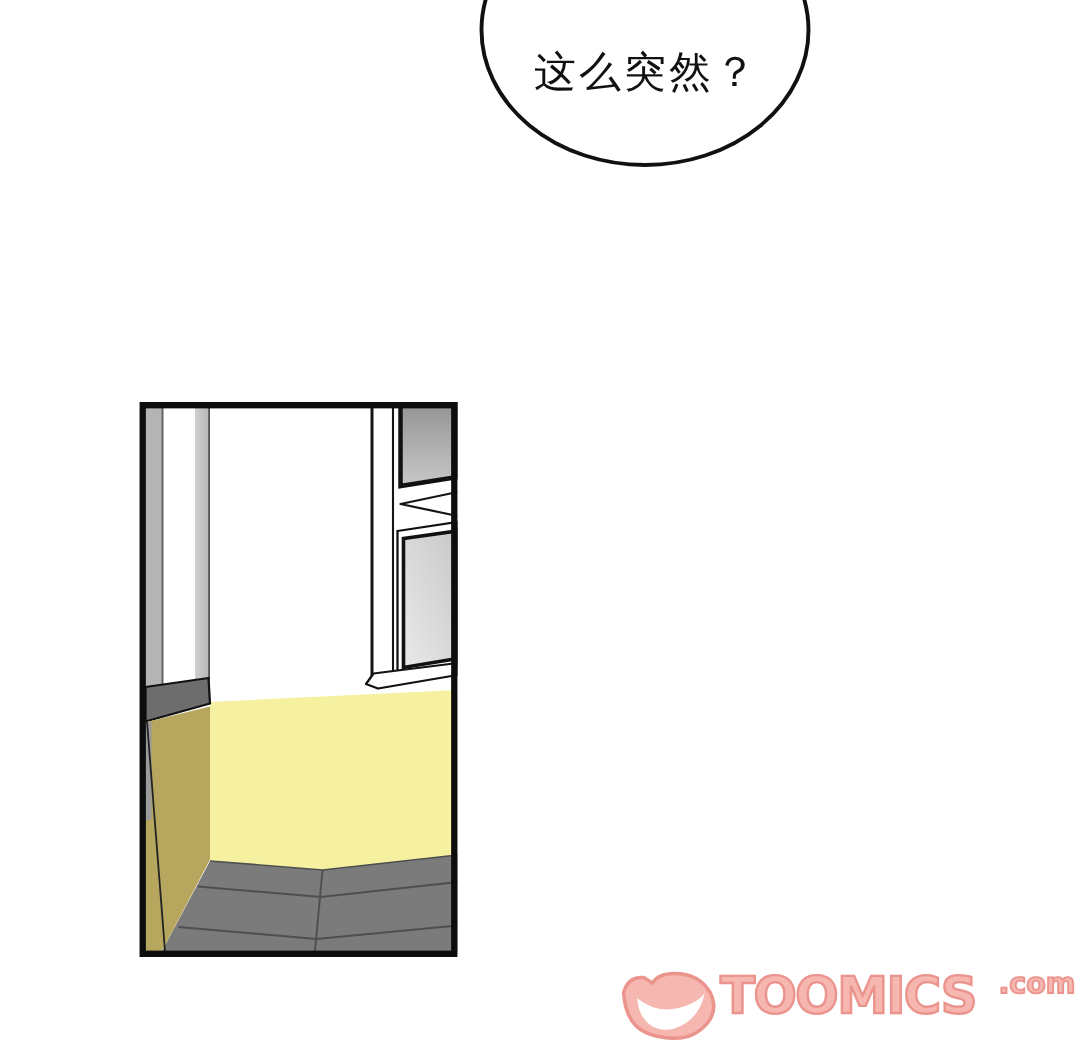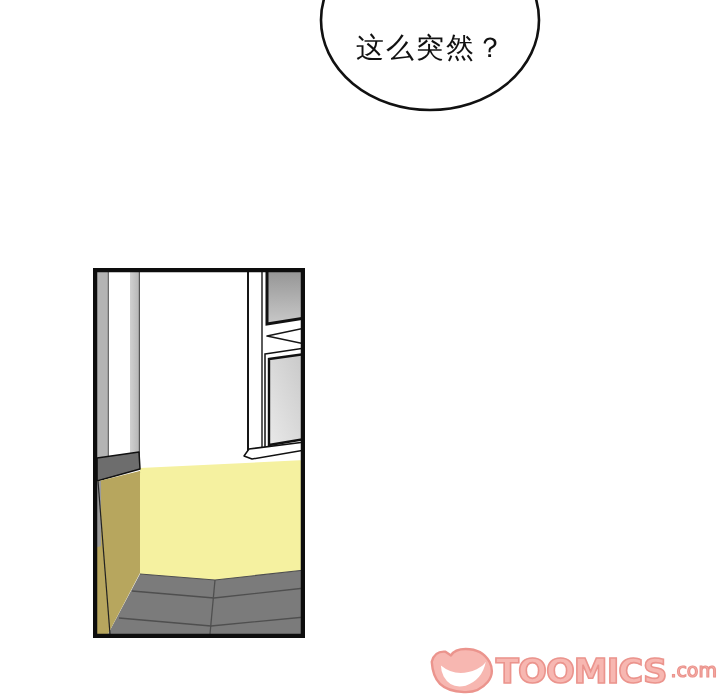--- a/index.html
+++ b/index.html
@@ -13,31 +13,31 @@
   .bubble-text{
     position:absolute;left:318px;top:20px;width:226px;height:32px;
     text-align:center;font-size:28px;line-height:31px;letter-spacing:2px;
     color:#111;font-weight:500;margin-top:12px;
   }
   
   .panel{position:absolute;left:93px;top:268px;width:212px;height:370px;}
   .panel svg{display:block;}
   
   .watermark{
-    position:absolute;right:3px;bottom:5px;display:flex;align-items:center;
+    position:absolute;right:3px;bottom:5px;display:flex;align-items:flex-start;
     opacity:.85;user-select:none;
   }
   .wm-icon{margin-right:1px;margin-bottom:0;}
   .wm-brand{
     font-size:34px;font-weight:bold;letter-spacing:-1px;line-height:34px;
     color:#f6aba4;-webkit-text-stroke:1.6px #e8827a;
     text-shadow:0 0 1px #e8827a;
   }
   .wm-suffix{
-    font-size:19px;font-weight:normal;line-height:19px;margin-left:4px;margin-bottom:2px;
+    font-size:19px;font-weight:bold;line-height:19px;margin-left:15px;margin-bottom:2px;
     color:#f6aba4;-webkit-text-stroke:1.2px #e8827a;
     text-shadow:0 0 1px #e8827a;
   }
 </style>
 </head>
 <body>
 
 <svg class="bubble-wrap" width="226" height="114" viewBox="0 0 226 114">
   <ellipse cx="112" cy="20" rx="109" ry="90" stroke="#111111" stroke-width="2.6" fill="#ffffff"></ellipse>
 </svg>

